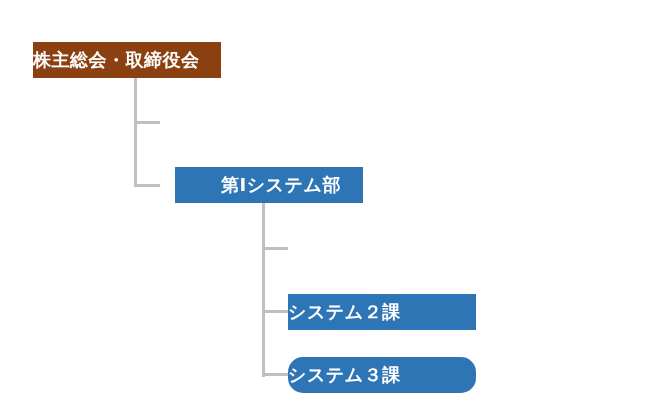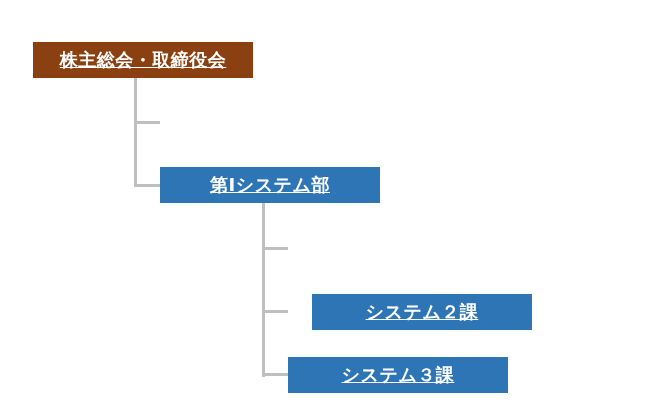--- a/index.html
+++ b/index.html
@@ -9,44 +9,43 @@
   }
   .canvas {
     position: relative;
     width: 659px;
     height: 413px;
     background: #ffffff;
     overflow: hidden;
   }
   .node {
     position: absolute;
-    width: 220px;
+    width: 188px;
     height: 36px;
     display: flex;
     align-items: center;
-    justify-content: center;
+    justify-content: flex-start;
     box-sizing: border-box;
-    text-decoration: underline;
   }
   .node-label {
     font-size: 18px;
     font-weight: bold;
     letter-spacing: 0.5px;
     white-space: nowrap;
     line-height: 1;
   }
   .conn {
     position: absolute;
   }
   
   #node-board           { left: 33px;  top: 42px;  }
   #node-general-affairs { left: 160px; top: 104px; height: 37px; }
-  #node-system-dept     { left: 160px; top: 167px; }
+  #node-system-dept     { left: 175px; top: 167px; padding-left: 46px; }
   #node-system-sec1     { left: 288px; top: 231px; }
-  #node-system-sec2     { left: 288px; top: 294px; margin-left: 24px; }
+  #node-system-sec2     { left: 288px; top: 294px; }
   #node-system-sec3     { left: 288px; top: 357px; }
   
   #conn-v-board   { left: 134px; top: 78px;  width: 3px;  height: 109px; }
   #conn-h-ga      { left: 134px; top: 121px; width: 26px; height: 3px; }
   #conn-h-dept    { left: 134px; top: 184px; width: 26px; height: 3px; }
   #conn-v-dept    { left: 262px; top: 203px; width: 3px;  height: 174px; }
   #conn-h-sec1    { left: 262px; top: 247px; width: 26px; height: 3px; }
   #conn-h-sec2    { left: 262px; top: 310px; width: 26px; height: 3px; }
   #conn-h-sec3    { left: 262px; top: 373px; width: 26px; height: 3px; }
 </style>
@@ -70,17 +69,17 @@
 
   <div class="node" id="node-system-dept" style="background-color: rgb(46, 117, 182); color: rgb(255, 255, 255);">
     <span class="node-label">第Ⅰシステム部</span>
   </div>
 
 
   <div class="node" id="node-system-sec2" style="background-color: rgb(46, 117, 182); color: rgb(255, 255, 255);">
     <span class="node-label">システム２課</span>
   </div>
 
-  <div class="node" id="node-system-sec3" style="background-color: rgb(46, 117, 182); color: rgb(255, 255, 255);">
+  <div class="node" id="node-system-sec3" style="background-color: rgb(46, 117, 182); color: rgb(255, 255, 255); border-radius: 15px;">
     <span class="node-label">システム３課</span>
   </div>
 
 </div>
 
 </body></html>

